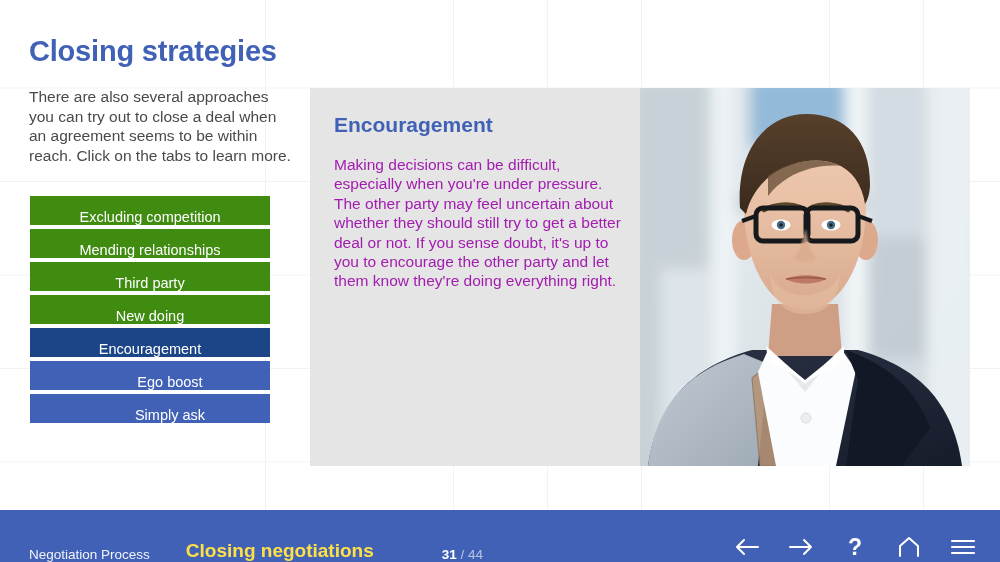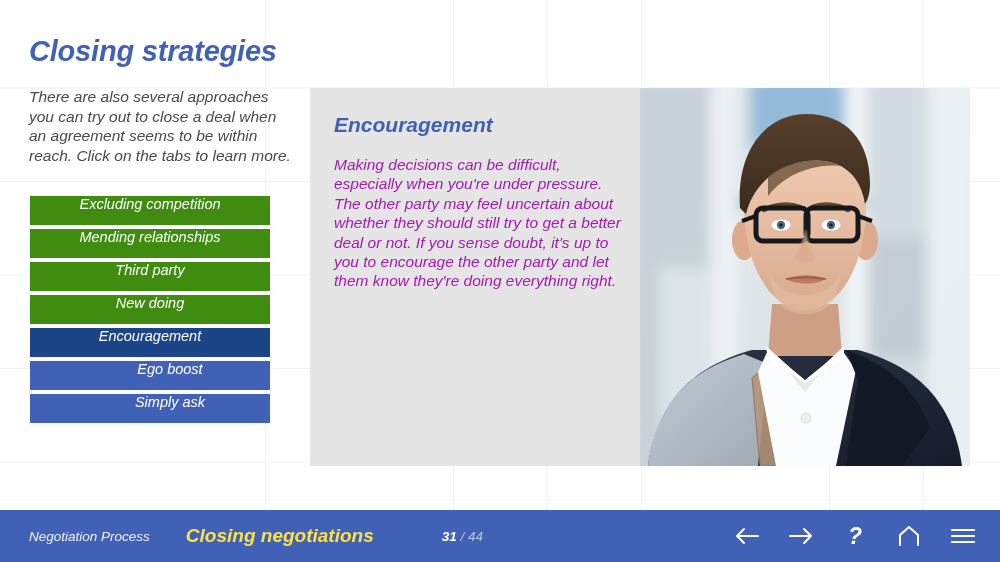--- a/index.html
+++ b/index.html
@@ -11,21 +11,20 @@
     font-family: "Liberation Sans", sans-serif;
     background: #ffffff;
   }
 
   #slide {
     position: relative;
     width: 1000px;
     height: 562px;
     background: #ffffff;
     overflow: hidden;
-    font-style: italic;
   }
 
   
   .grid-bg {
     position: absolute;
     left: 0; top: 0;
     width: 1000px;
     height: 510px;
     background-image:
       linear-gradient(to right, #f1f2f4 1px, transparent 1px),
@@ -62,21 +61,21 @@
     position: absolute;
     left: 30px;
     top: 196px;
     width: 240px;
   }
 
   .tab-item {
     height: 29px;
     margin-bottom: 4px;
     display: flex;
-    align-items: flex-start;
+    align-items: flex-end;
     justify-content: center;
     color: #ffffff;
     font-size: 14.5px;
     cursor: pointer;
     user-select: none;
   }
   .tab-item.green    { background: #3f8c11; }
   .tab-item.blue     { background: #4061b5; padding-left: 40px; }
   .tab-item.selected { background: #1b4586; }
 
@@ -125,21 +124,21 @@
 
   
   .footer {
     position: absolute;
     left: 0;
     bottom: 0;
     width: 1000px;
     height: 52px;
     background: #4061b5;
     display: flex;
-    align-items: center;
+    align-items: flex-end;
   }
 
   .crumb-1 {
     margin-left: 29px;
     font-size: 13.5px;
     color: #ffffff;
     opacity: 0.92;
     white-space: nowrap;
   }
   .crumb-2 {

